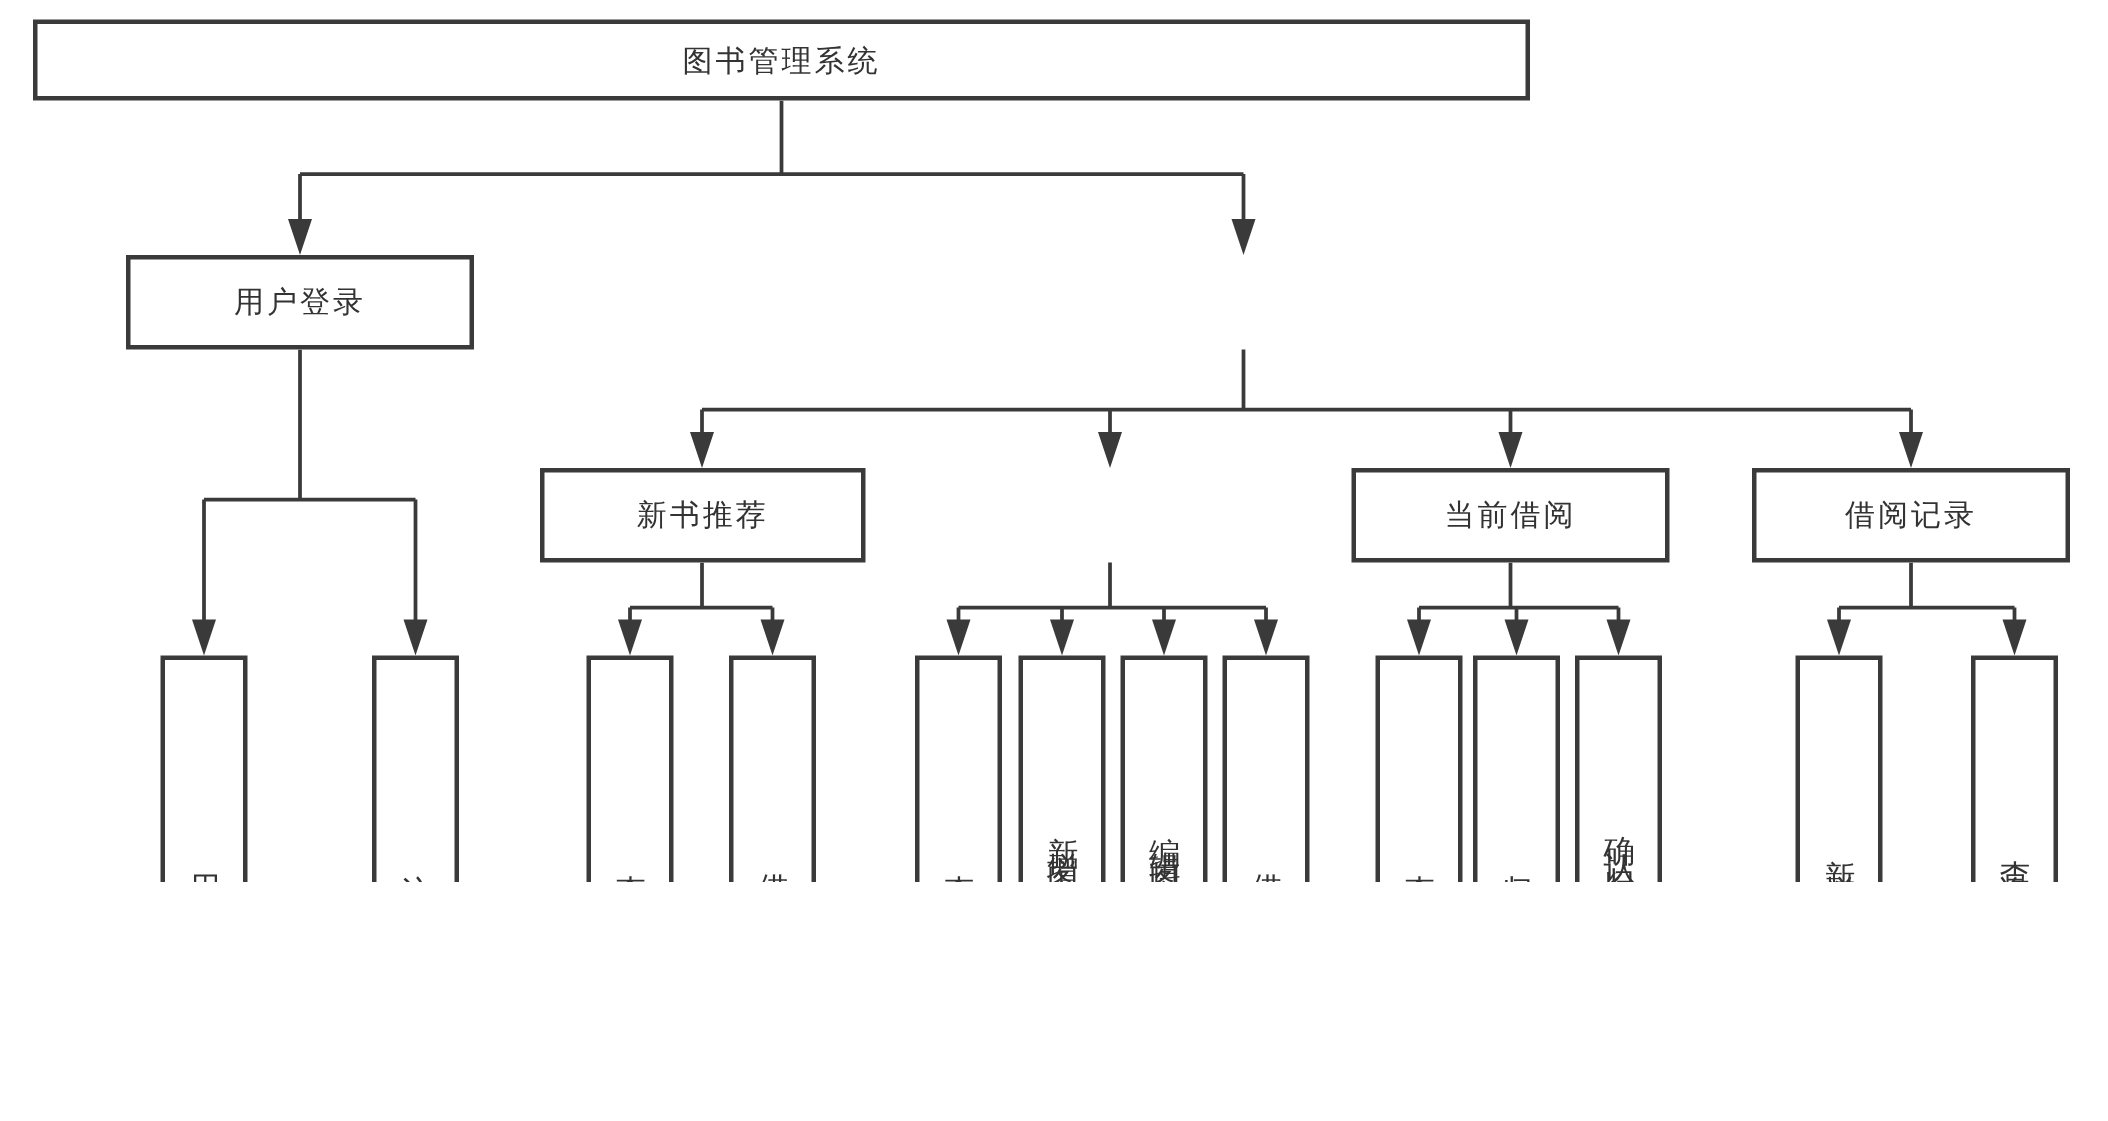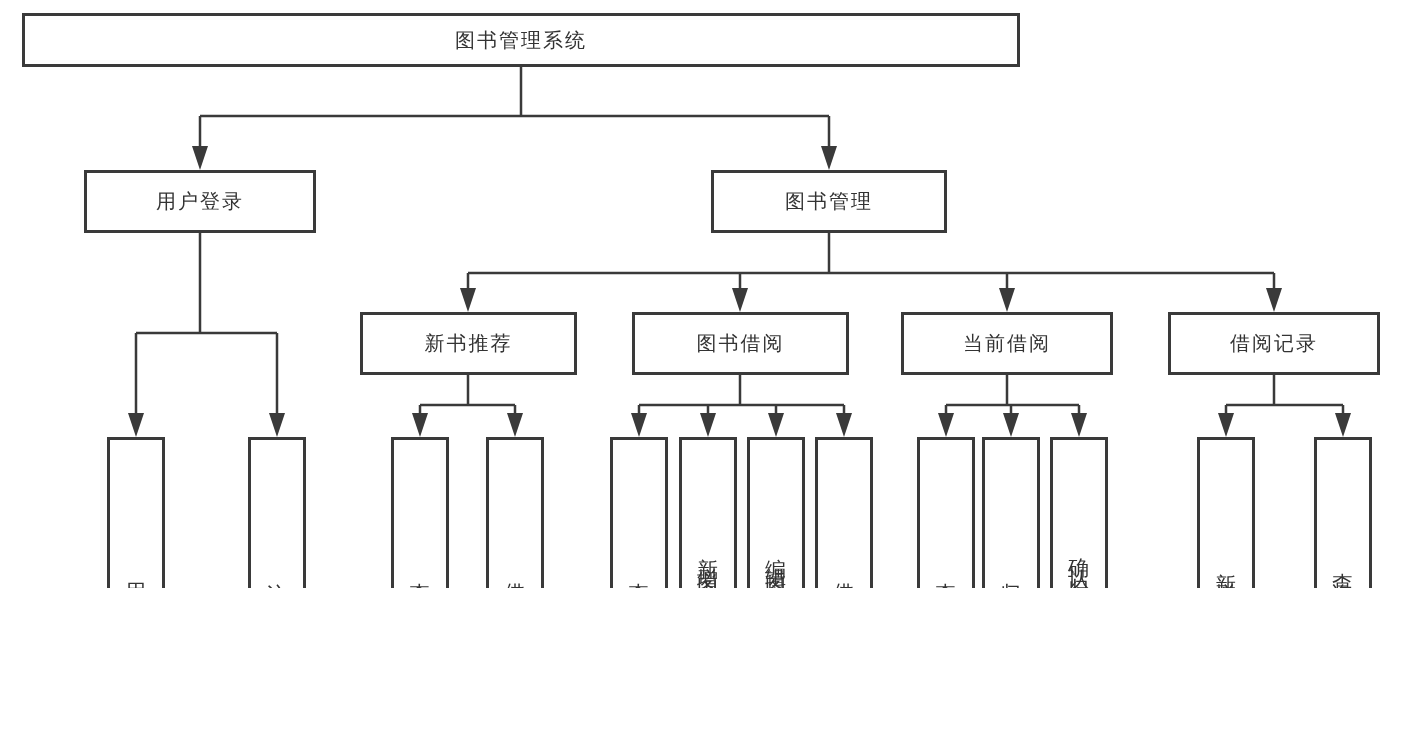--- a/index.html
+++ b/index.html
@@ -96,24 +96,22 @@
     <g>
       <path d="M1274 375 L1274 405 M1226 405 L1343 405 M1226 405 L1226 419 M1343 405 L1343 419"></path>
       <polygon points="1218,413 1234,413 1226,437"></polygon>
       <polygon points="1335,413 1351,413 1343,437"></polygon>
     </g>
   </svg>
 
   <div class="node h-node" style="left:22px;top:13px;width:998px;height:54px;">图书管理系统</div>
 
   <div class="node h-node" style="left:84px;top:170px;width:232px;height:63px;">用户登录</div>
-  <div class="node h-node" style="left:711px;top:170px;width:236px;height:63px;">图书管理</div>
 
   <div class="node h-node" style="left:360px;top:312px;width:217px;height:63px;text-align:right;">新书推荐</div>
-  <div class="node h-node" style="left:632px;top:312px;width:217px;height:63px;">图书借阅</div>
   <div class="node h-node" style="left:1168px;top:312px;width:212px;height:63px;">借阅记录</div>
   <div class="node h-node" style="left:901px;top:312px;width:212px;height:63px;">当前借阅</div>
 
   <div class="node v-node" style="left:107px;top:437px;width:58px;height:298px;">用户登录</div>
   <div class="node v-node" style="left:248px;top:437px;width:58px;height:298px;">注销登录</div>
 
   <div class="node v-node" style="left:391px;top:437px;width:58px;height:298px;">查询图书</div>
   <div class="node v-node" style="left:486px;top:437px;width:58px;height:298px;">借阅图书</div>
 
   <div class="node v-node" style="left:610px;top:437px;width:58px;height:298px;">查询图书</div>

